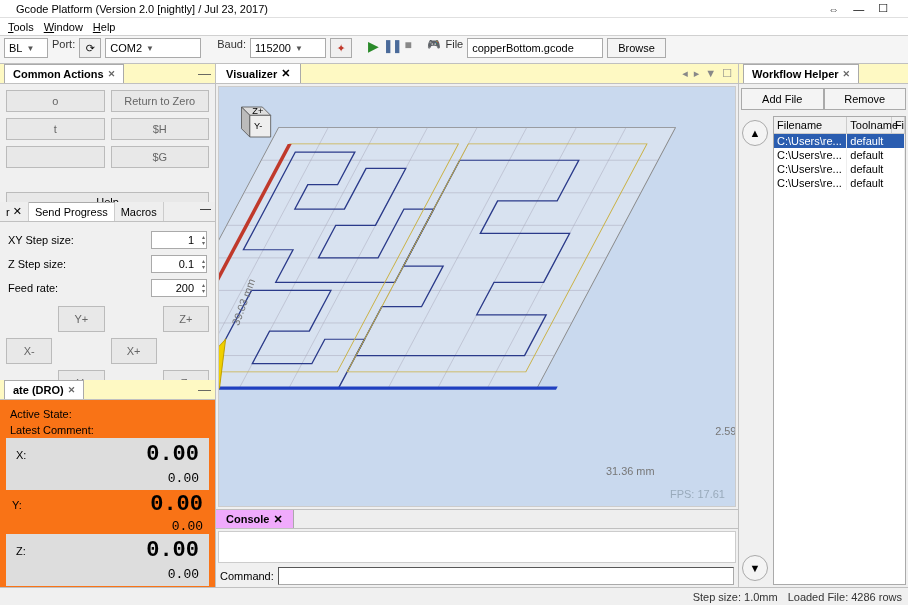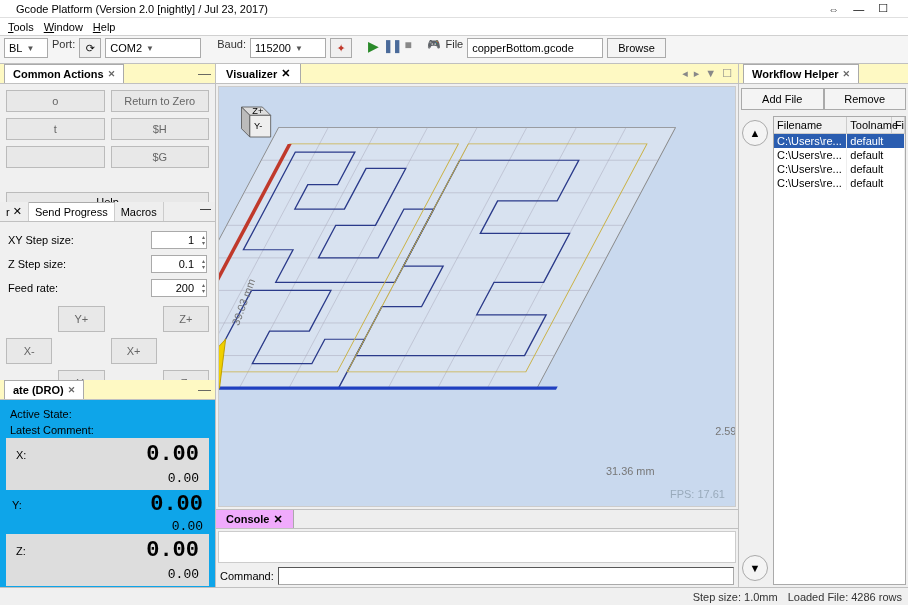--- a/index.html
+++ b/index.html
@@ -32,21 +32,21 @@
 .helpbtn { background: #e8e8e8; border: 1px solid #bbb; height: 20px; display: flex; align-items: center; justify-content: center; margin-top: 24px; }
 .tabstrip { display: flex; height: 20px; background: #eee; border-bottom: 1px solid #c0c0c0; }
 .tabstrip .t2 { padding: 3px 6px; border-right: 1px solid #ccc; display: flex; align-items: center; gap: 3px; }
 .tabstrip .t2.active { background: #fff; border-top: 1px solid #aaa; font-weight: normal; justify-content: flex-end; }
 .formrow { display: flex; align-items: center; justify-content: space-between; padding: 3px 2px; }
 .formrow .spn { background: #fff; border: 1px solid #aaa; width: 56px; height: 18px; display: flex; align-items: center; justify-content: flex-end; padding-right: 12px; position: relative; }
 .formrow .spn::after { content: "▴\A▾"; white-space: pre; font-size: 6px; line-height: 6px; position: absolute; right: 1px; color: #666; }
 .joggrid { display: grid; grid-template-columns: 1fr 1fr 1fr 1fr; gap: 6px; padding: 6px 0; }
 .jbtn { background: #e8e8e8; border: 1px solid #bbb; height: 26px; display: flex; align-items: center; justify-content: center; color: #666; }
 .jbtn.empty { background: transparent; border: none; }
-.dro { background: #0ea5e9; }
+.dro { background: #f97316; }
 .dro .row { display: flex; align-items: center; justify-content: space-between; padding: 2px 4px; }
 .dro .big { font-family: "Courier New", monospace; font-size: 22px; font-weight: bold; text-align: right; }
 .dro .sm { font-family: "Courier New", monospace; font-size: 13px; text-align: right; }
 .dro .block { background: #ddd; padding: 2px 6px; }
 .center { flex: 1; display: flex; flex-direction: column; background: #f0f0f0; }
 .viz-h { display: flex; height: 20px; background: #fef9c3; border-bottom: 1px solid #c0c0c0; align-items: center; }
 .viz-h .tab { padding: 3px 10px; background: #fff; border-right: 1px solid #aaa; display: flex; align-items: center; gap: 4px; font-weight: bold; }
 .viz-h .ctl { margin-left: auto; display: flex; gap: 6px; padding-right: 6px; color: #888; font-size: 9px; }
 .viz { flex: 1; background: #c9d9ee; position: relative; margin: 2px; border: 1px solid #ccc; }
 .console-h { display: flex; height: 20px; background: #eee; border-top: 1px solid #c0c0c0; border-bottom: 1px solid #c0c0c0; }

